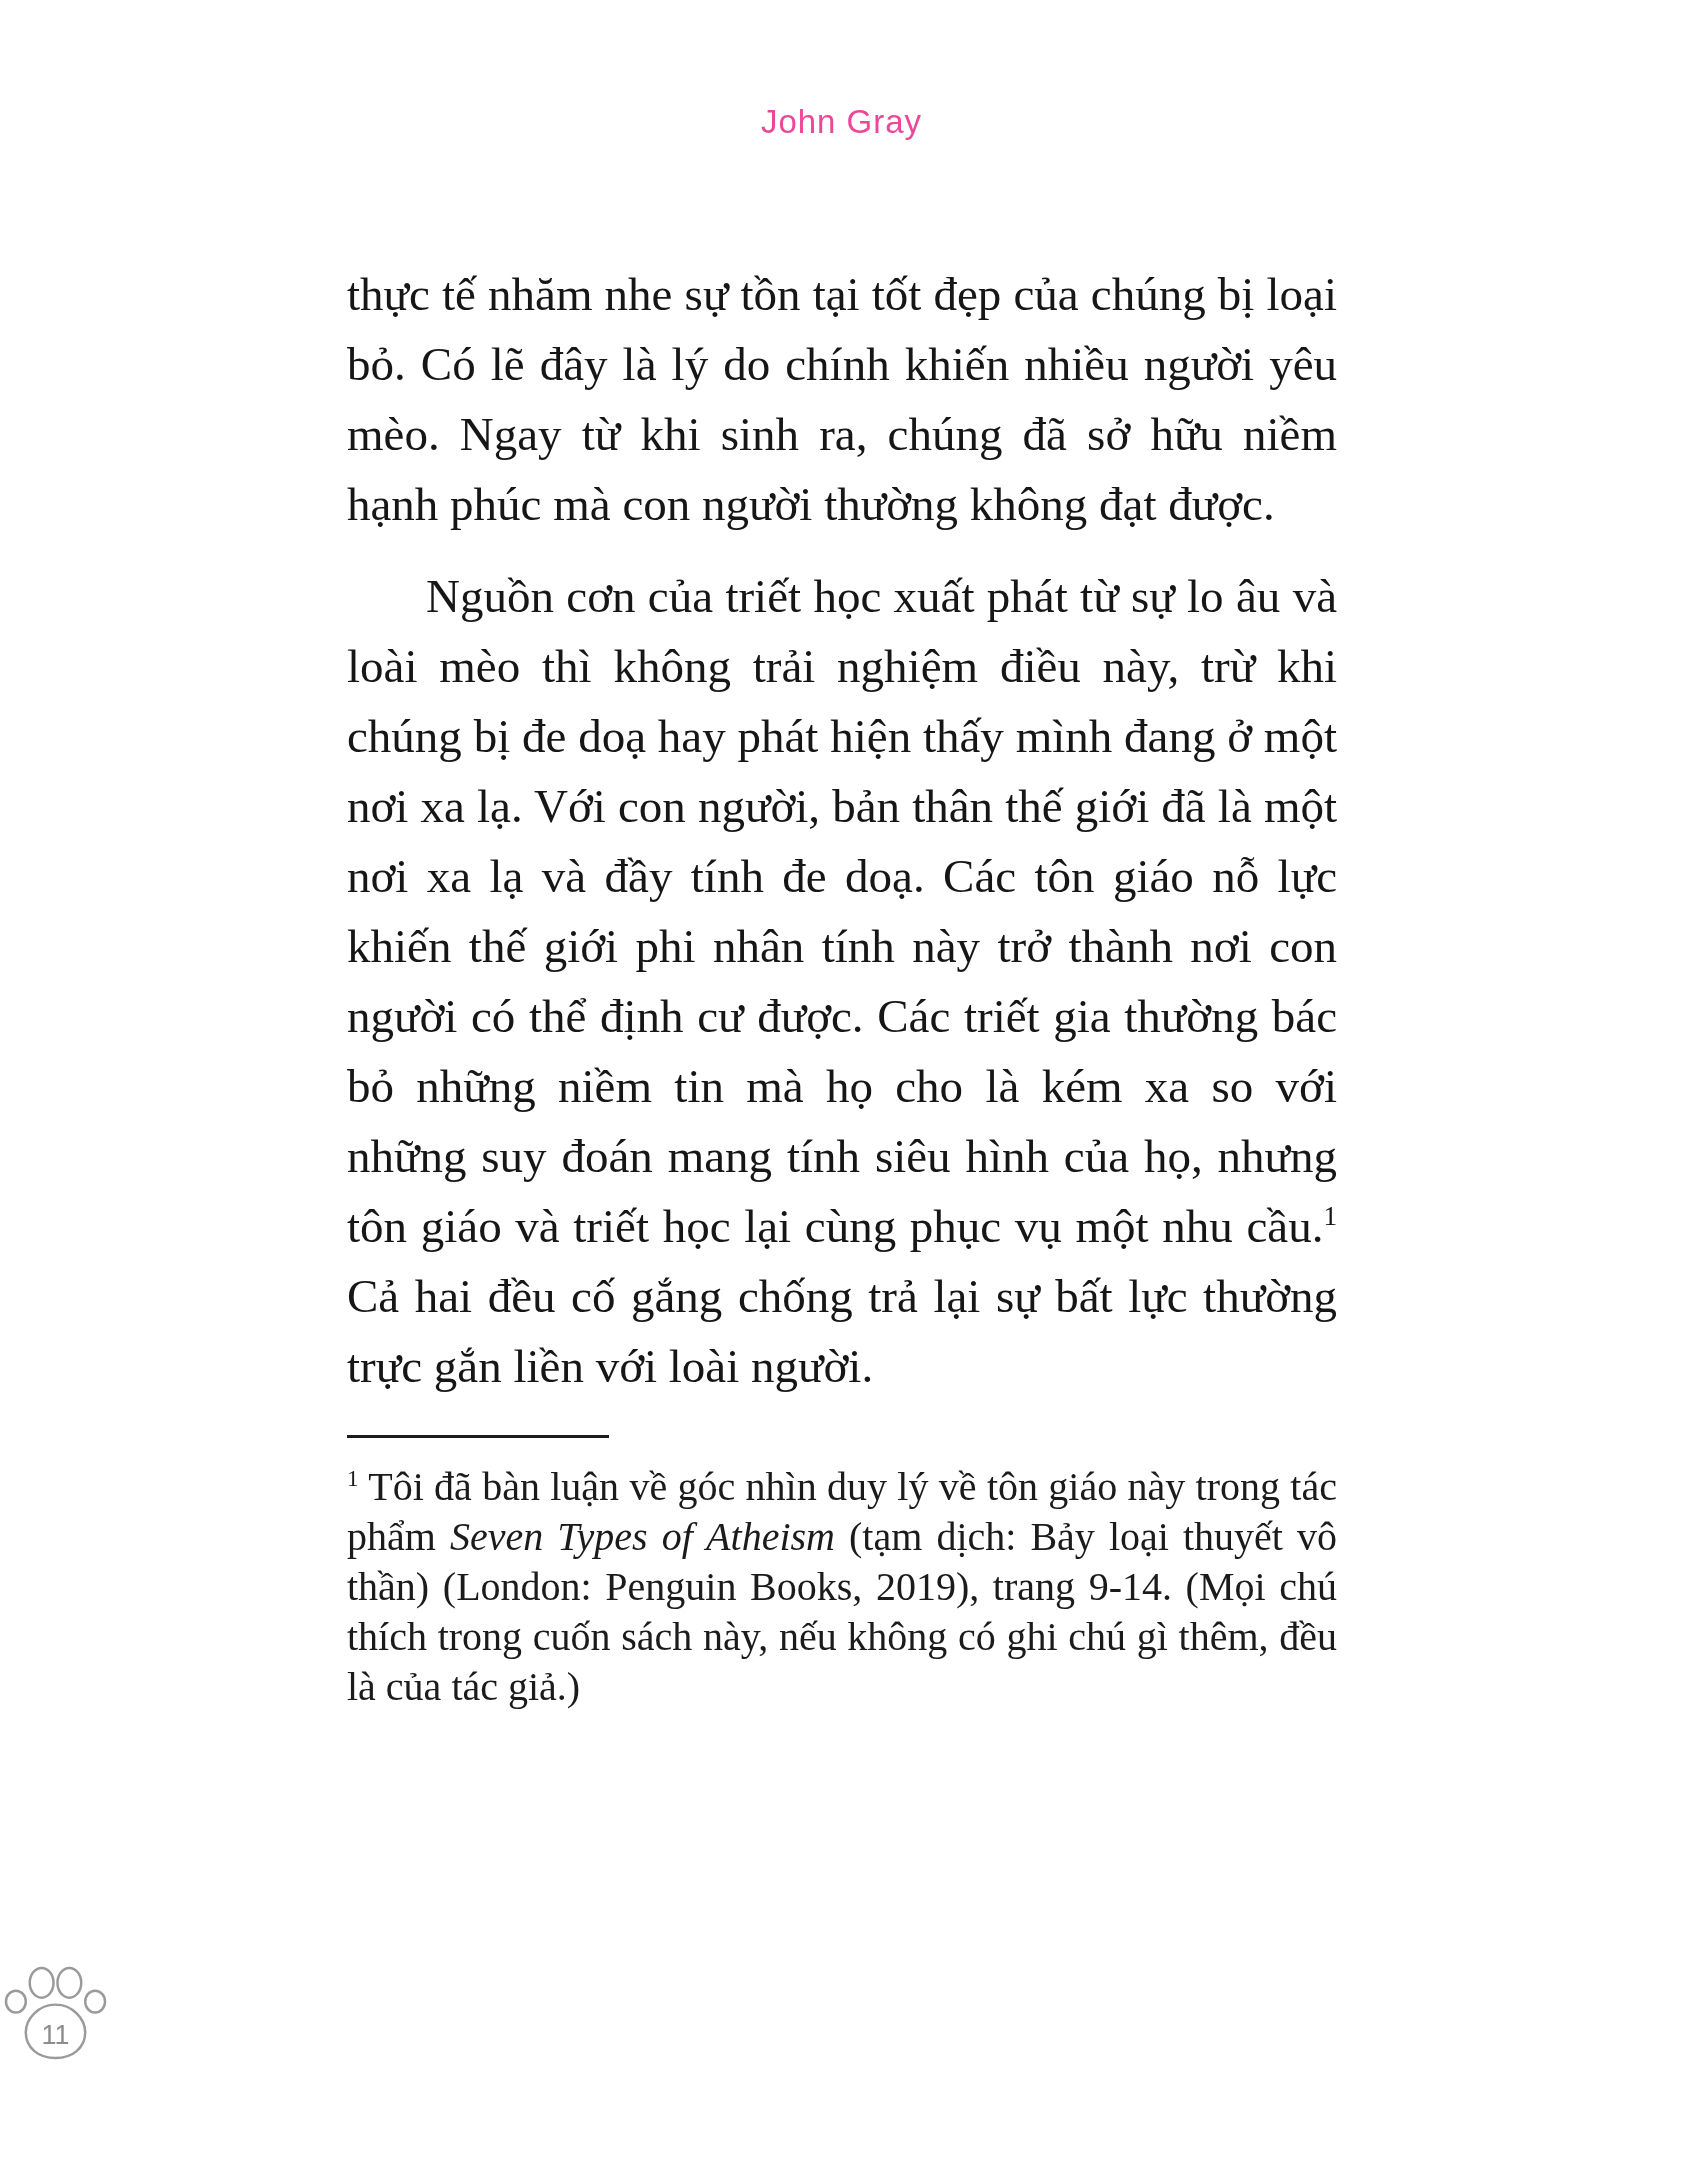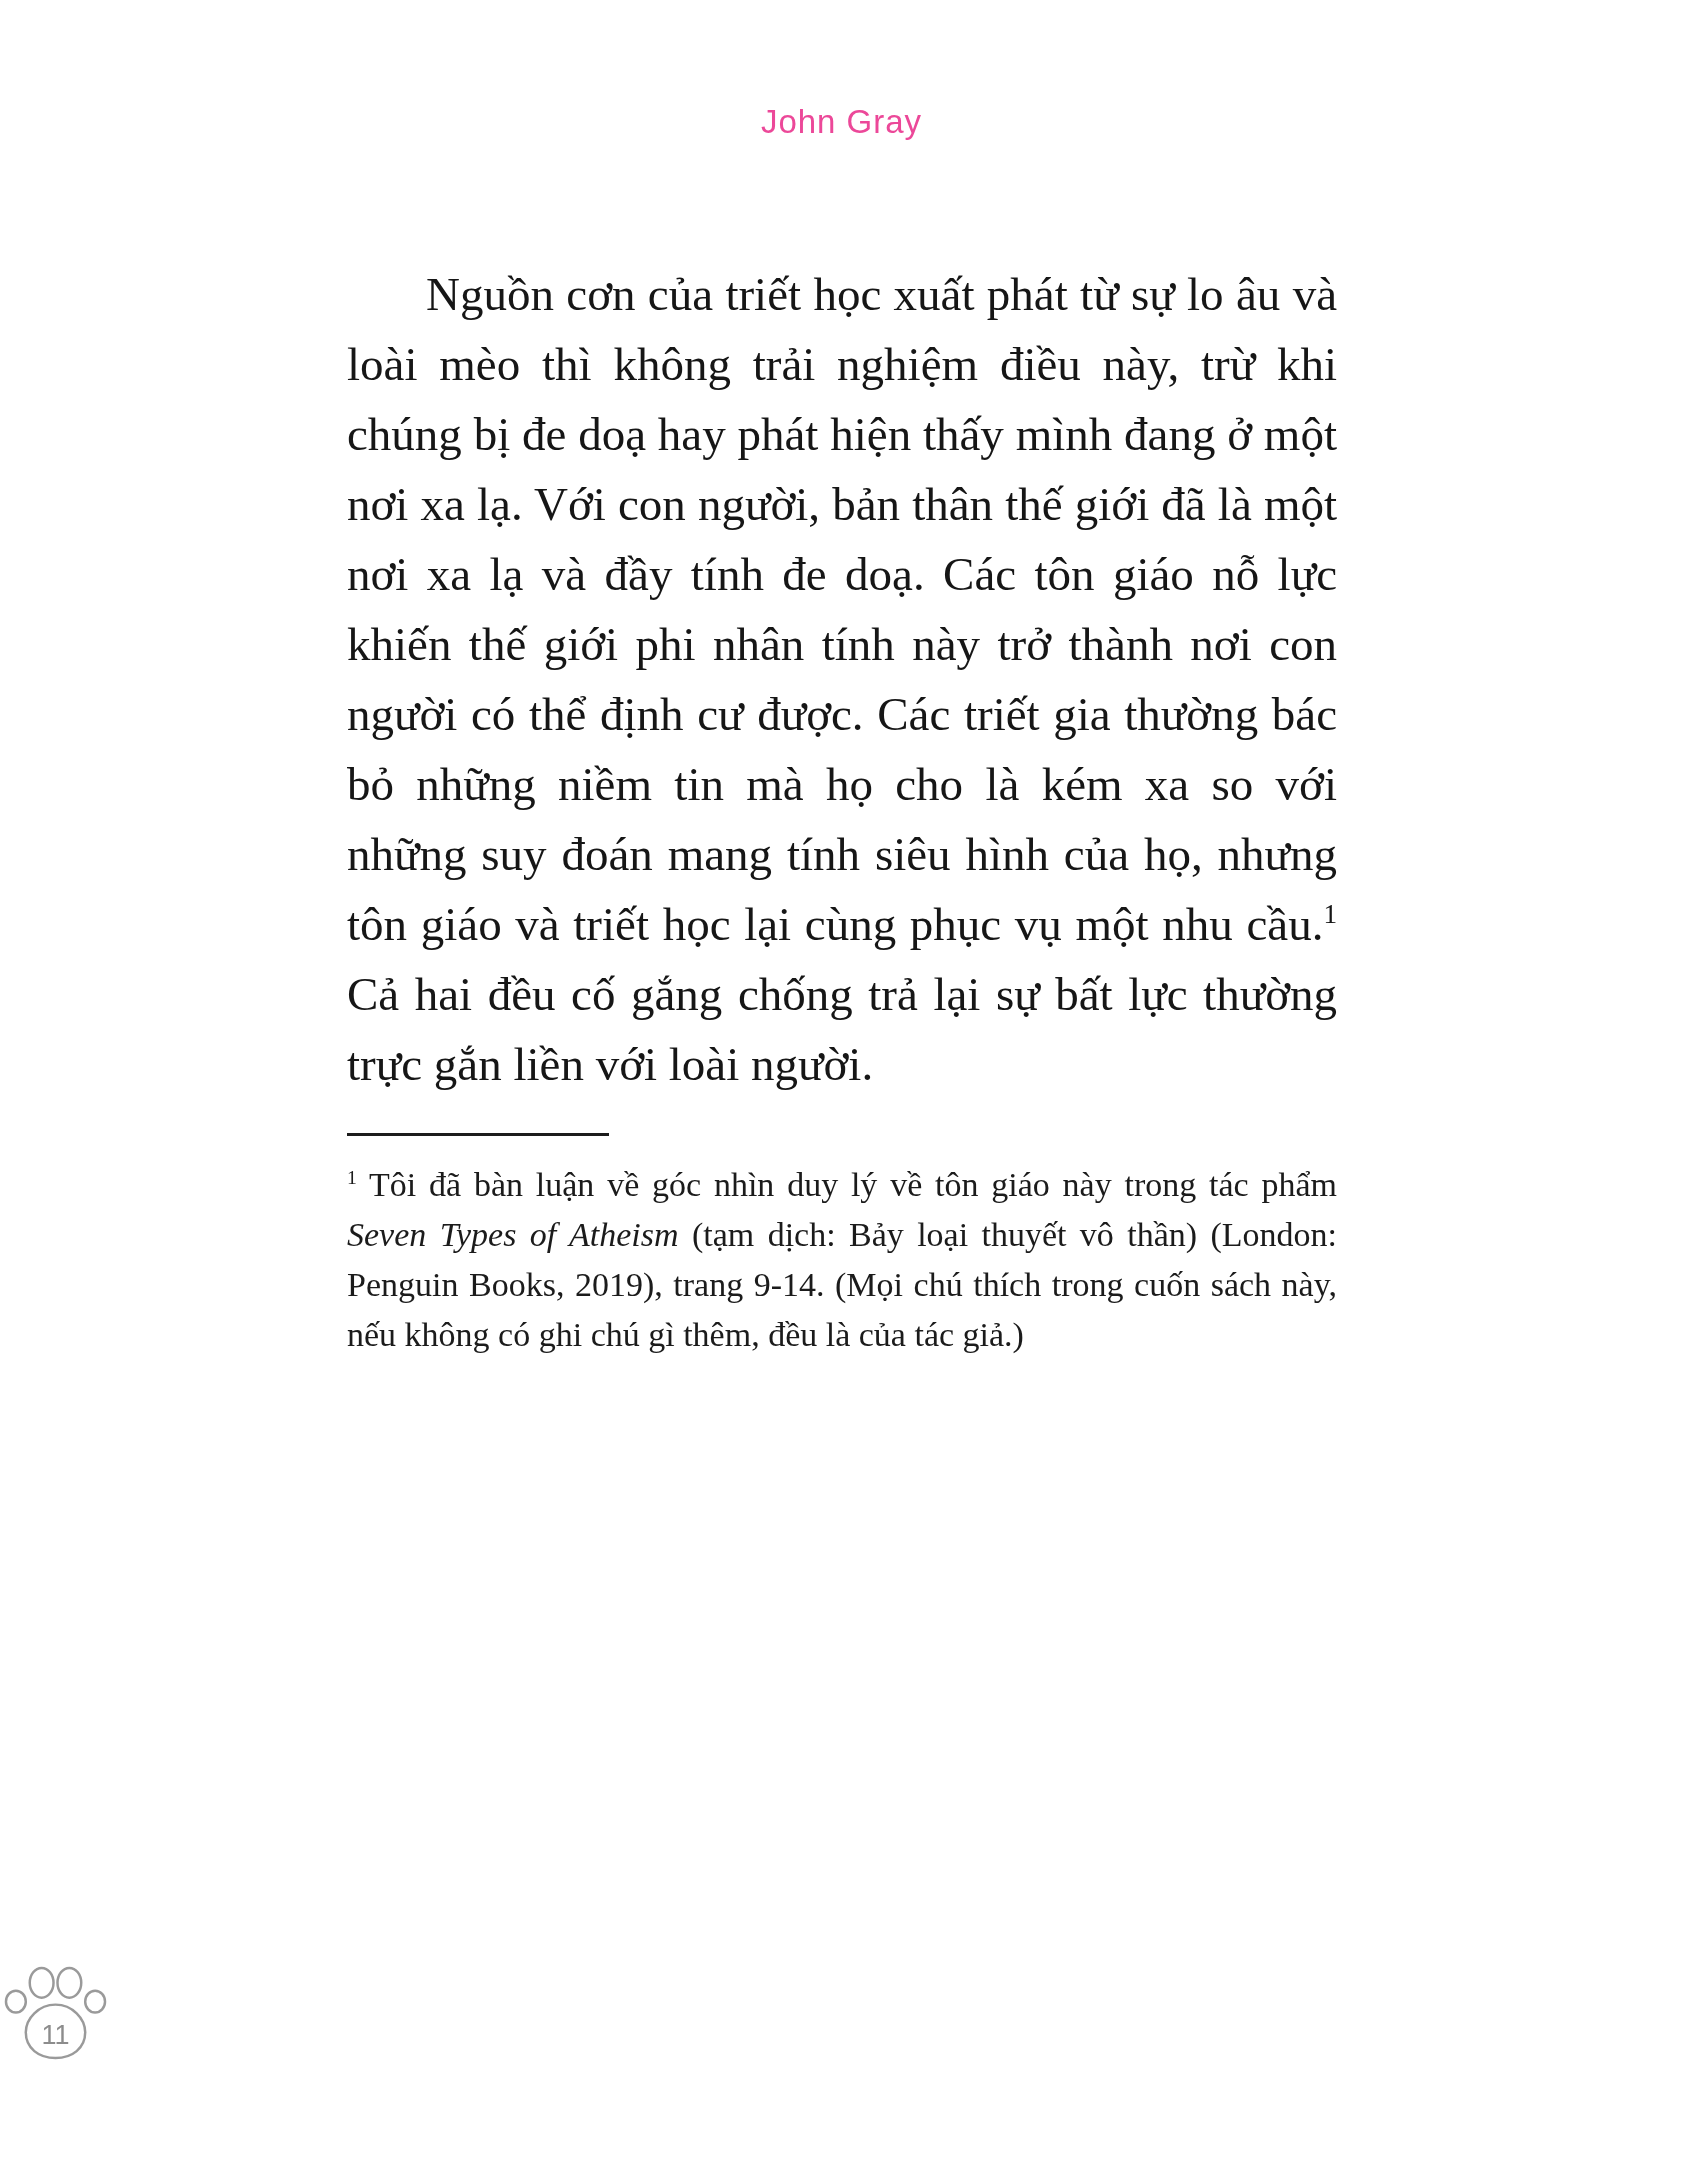--- a/index.html
+++ b/index.html
@@ -43,21 +43,21 @@
     line-height: 0;
   }
   .footnote-block { margin-top: 34px; }
   .footnote-rule {
     width: 262px;
     height: 0;
     border-top: 3px solid #1c1c1c;
     margin: 0 0 24px 0;
   }
   .footnote {
-    font-size: 34px;
+    font-size: 40px;
     line-height: 50px;
     text-align: justify;
     margin: 0;
     color: #1b1b1b;
   }
   .footnote .book-title { font-style: italic; }
   .footer {
     position: absolute;
     top: 1965px; left: 0; width: 100%;
     display: flex;
@@ -75,20 +75,23 @@
 </style>
 </head>
 <body>
 
 <div class="page">
 
   <div class="running-head">John Gray</div>
 
   <div class="content">
 
+    <p class="para">
+      <span>thực tế nhăm nhe sự tồn tại tốt đẹp của chúng bị loại bỏ. Có lẽ đây là lý do chính khiến nhiều người yêu mèo. Ngay từ khi sinh ra, chúng đã sở hữu niềm hạnh phúc mà con người thường không đạt được.</span>
+    </p>
 
     <p class="para indented">
       <span>Nguồn cơn của triết học xuất phát từ sự lo âu và loài mèo thì không trải nghiệm điều này, trừ khi chúng bị đe doạ hay phát hiện thấy mình đang ở một nơi xa lạ. Với con người, bản thân thế giới đã là một nơi xa lạ và đầy tính đe doạ. Các tôn giáo nỗ lực khiến thế giới phi nhân tính này trở thành nơi con người có thể định cư được. Các triết gia thường bác bỏ những niềm tin mà họ cho là kém xa so với những suy đoán mang tính siêu hình của họ, nhưng tôn giáo và triết học lại cùng phục vụ một nhu cầu.</span><sup class="fnref">1</sup><span> Cả hai đều cố gắng chống trả lại sự bất lực thường trực gắn liền với loài người.</span>
     </p>
 
     <div class="footnote-block">
       <div class="footnote-rule"></div>
       <p class="footnote">
         <sup class="fnref">1</sup><span> Tôi đã bàn luận về góc nhìn duy lý về tôn giáo này trong tác phẩm </span><em class="book-title">Seven Types of Atheism</em><span> (tạm dịch: Bảy loại thuyết vô thần) (London: Penguin Books, 2019), trang 9-14. (Mọi chú thích trong cuốn sách này, nếu không có ghi chú gì thêm, đều là của tác giả.)</span>
       </p>

